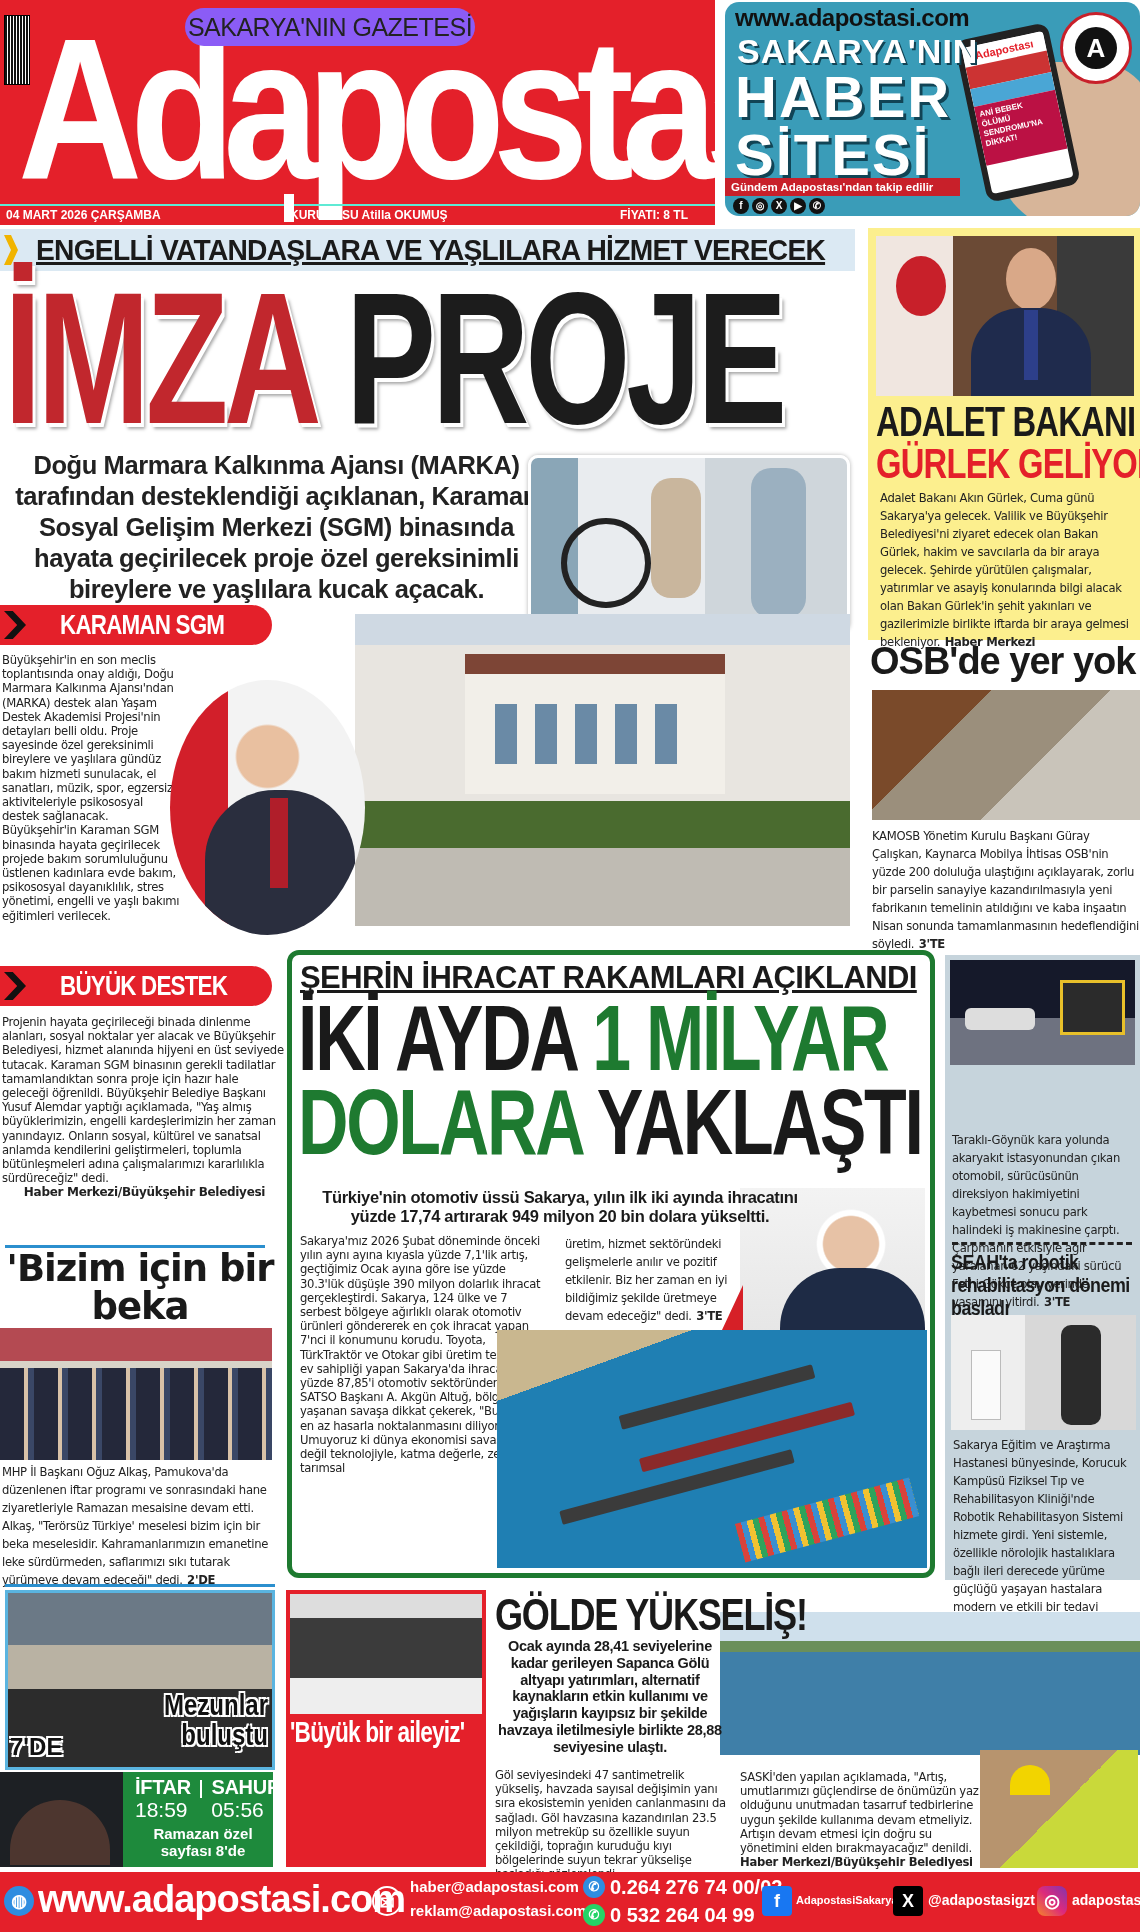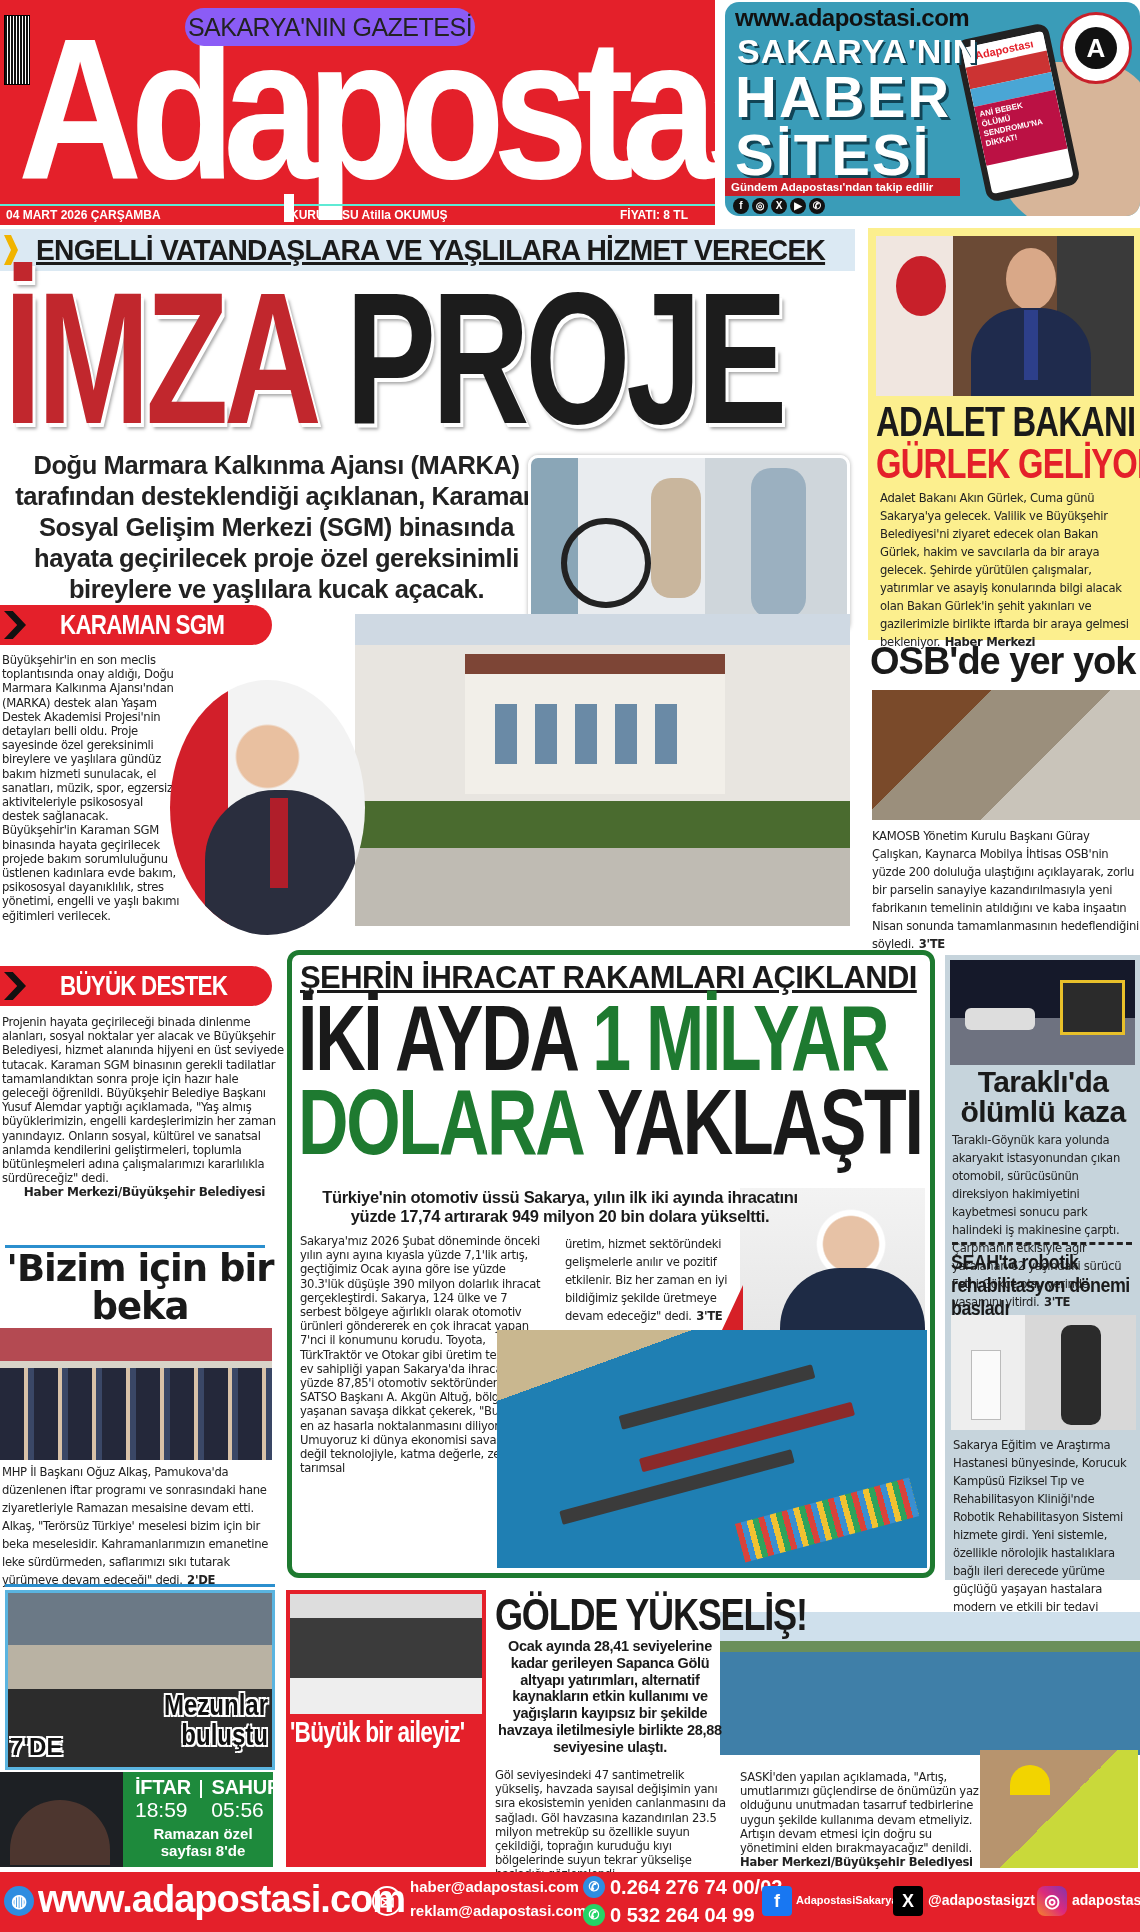--- a/index.html
+++ b/index.html
@@ -243,21 +243,20 @@
   <div class="ship r" style="left:140px;top:100px;width:220px;transform:rotate(-15deg)"></div>
   <div class="ship" style="left:60px;top:150px;width:240px;transform:rotate(-15deg)"></div>
   <div class="cont" style="left:240px;top:170px;width:180px;height:40px;transform:rotate(-15deg)"></div>
 </div>
 
 <div id="tarakli" class="abs">
   <div id="t-photo" class="abs photo">
     <div class="abs" style="left:15px;top:48px;width:70px;height:22px;background:#ddd;border-radius:6px"></div>
     <div class="abs" style="left:110px;top:20px;width:65px;height:55px;background:#2b2b2b;border:3px solid #e8c02a"></div>
   </div>
-  <div id="t-h" class="abs">Taraklı'da ölümlü kaza</div>
   <div id="t-body" class="abs">
     <span class="body-text">Taraklı-Göynük kara yolunda akaryakıt istasyonundan çıkan otomobil, sürücüsünün direksiyon hakimiyetini kaybetmesi sonucu park halindeki iş makinesine çarptı. Çarpmanın etkisiyle ağır yaralanan 62 yaşındaki sürücü Fethi Gökçe olay yerinde yaşamını yitirdi.</span>
     <span class="body-text bold">3'TE</span>
   </div>
   <div id="t-dash" class="abs"></div>
   <div id="s-h" class="abs">SEAH'ta robotik rehabilitasyon dönemi başladı</div>
   <div id="s-photo" class="abs photo">
     <div class="abs" style="left:110px;top:10px;width:40px;height:100px;background:#2b2b2b;border-radius:10px"></div>
     <div class="abs" style="left:20px;top:35px;width:30px;height:70px;background:#fafafa;border:1px solid #bbb"></div>
   </div>

